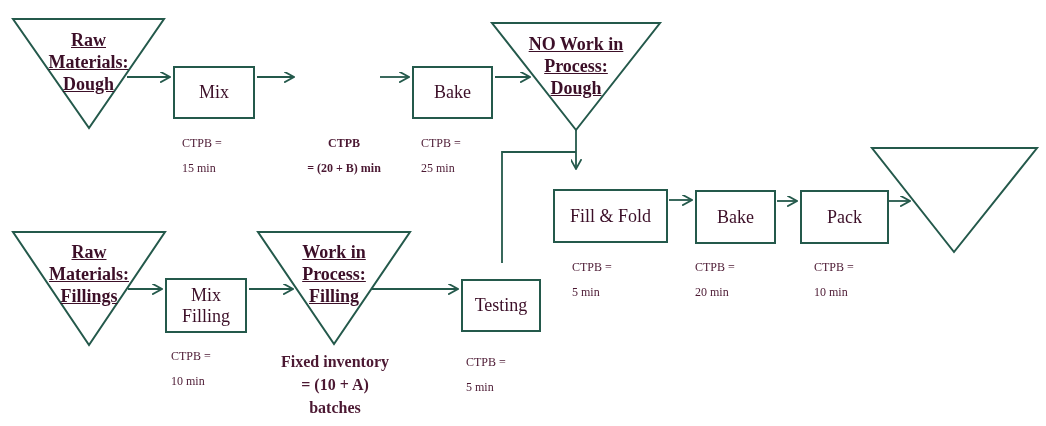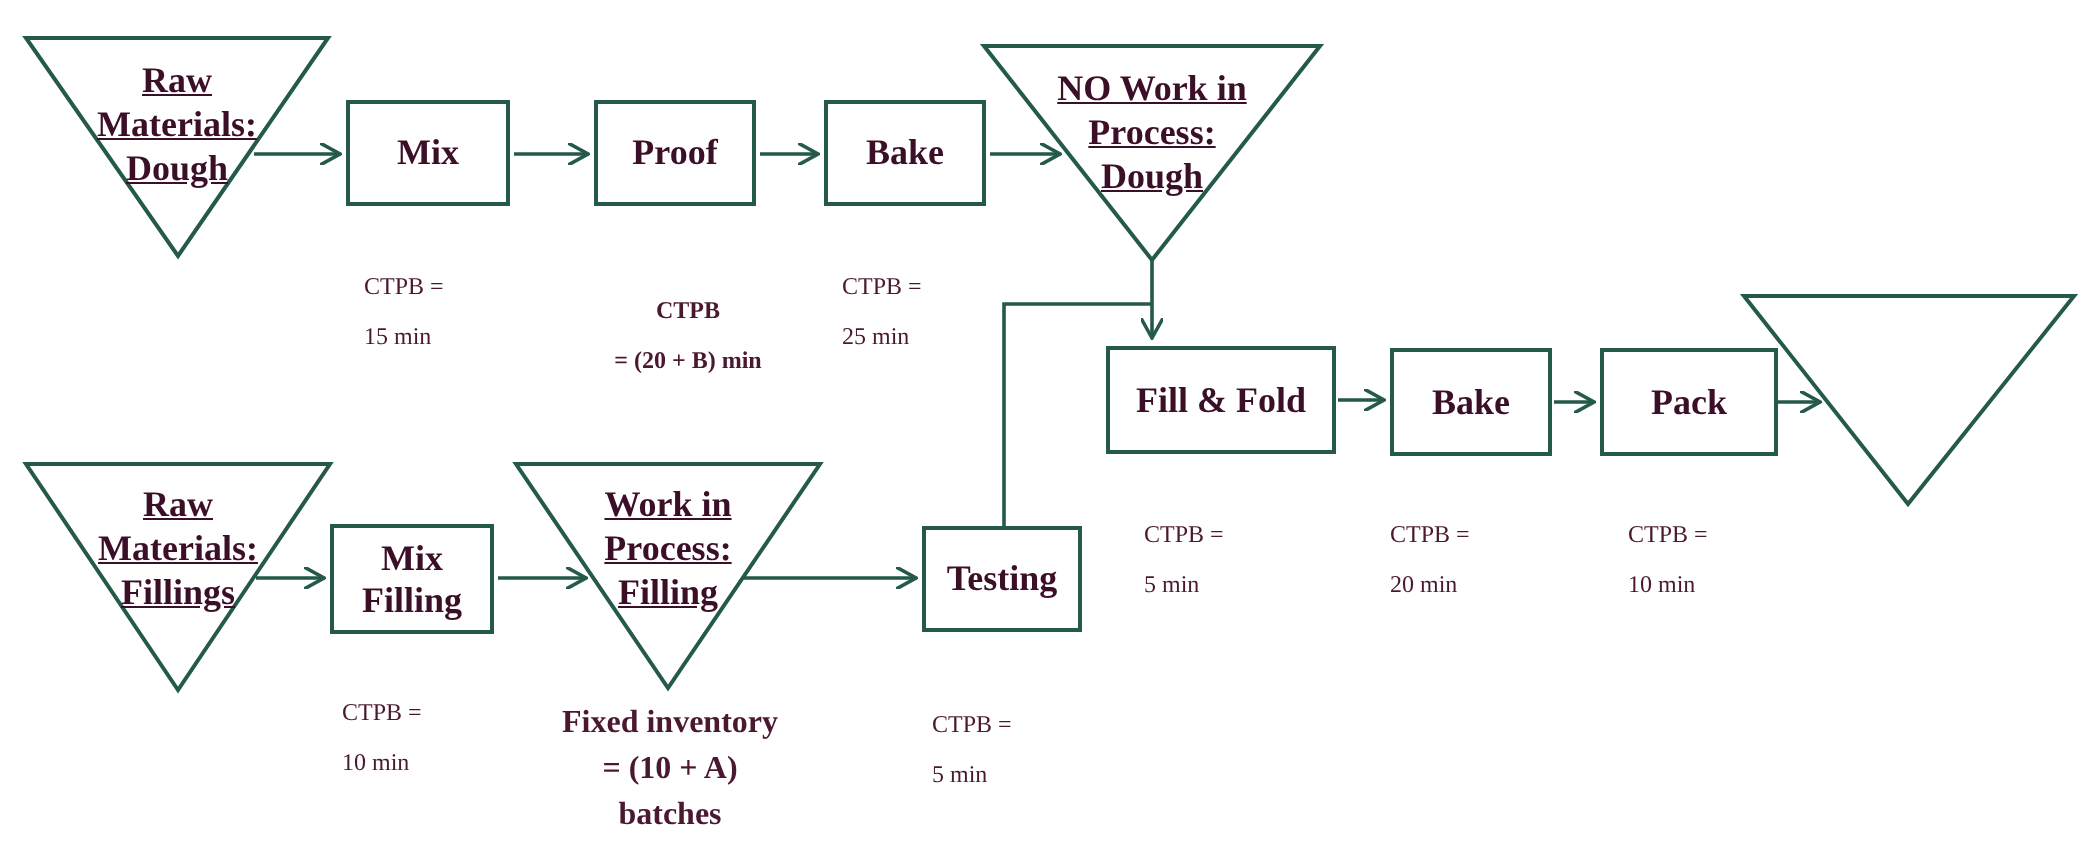--- a/index.html
+++ b/index.html
@@ -16,46 +16,47 @@
     overflow:hidden;
   }
   .layer{position:absolute;inset:0;}
   .pbox{
     position:absolute;
     box-sizing:border-box;
     border:2px solid var(--green);
     background:#fff;
     display:flex;align-items:center;justify-content:center;
     text-align:center;
-    font-weight:bold;
+    font-weight:normal;
     font-size:18px;
     line-height:1.12;
     color:var(--maroon);
     white-space:pre-line;
+    margin-top:16px;
   }
   .tri-label{
     position:absolute;
     text-align:center;
     font-weight:bold;
     font-size:18px;
     line-height:22px;
     color:var(--maroon);
     white-space:pre-line;
     pointer-events:none;
     text-decoration:underline;
   }
   .ctpb{
     position:absolute;
     font-size:12px;
     line-height:25px;
     color:var(--note);
     white-space:pre-line;
   }
   .ctpb.bold{font-weight:bold;}
-  .ctpb.center{text-align:center;margin-top:12px;}
+  .ctpb.center{text-align:center;}
   .note{
     position:absolute;
     font-size:16px;
     line-height:23px;
     font-weight:bold;
     color:var(--note);
     text-align:center;
     white-space:pre-line;
   }
   svg .shape{fill:#ffffff;stroke:var(--green);stroke-width:2;}
@@ -103,21 +104,20 @@
 Process:
 Dough</div>
   <div class="tri-label" style="left:13px;top:241px;width:152px;">Raw
 Materials:
 Fillings</div>
   <div class="tri-label" style="left:258px;top:241px;width:152px;">Work in
 Process:
 Filling</div>
 
   <div class="pbox" style="left:173px;top:50px;width:82px;height:53px;">Mix</div>
-  <div class="pbox" style="left:297px;top:50px;width:81px;height:53px;">Proof</div>
   <div class="pbox" style="left:412px;top:50px;width:81px;height:53px;">Bake</div>
 
   <div class="pbox" style="left:553px;top:173px;width:115px;height:54px;">Fill &amp; Fold</div>
   <div class="pbox" style="left:695px;top:174px;width:81px;height:54px;">Bake</div>
   <div class="pbox" style="left:800px;top:174px;width:89px;height:54px;">Pack</div>
 
   <div class="pbox" style="left:165px;top:262px;width:82px;height:55px;">Mix
 Filling</div>
   <div class="pbox" style="left:461px;top:263px;width:80px;height:53px;">Testing</div>
 

